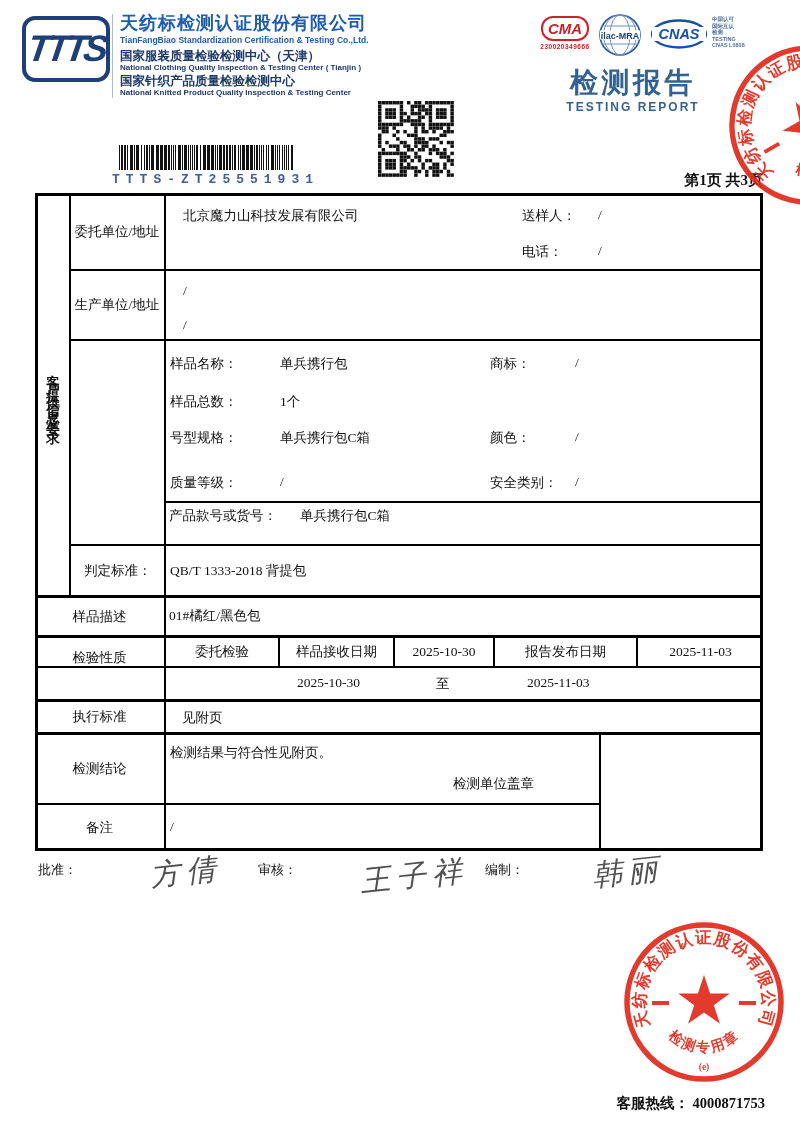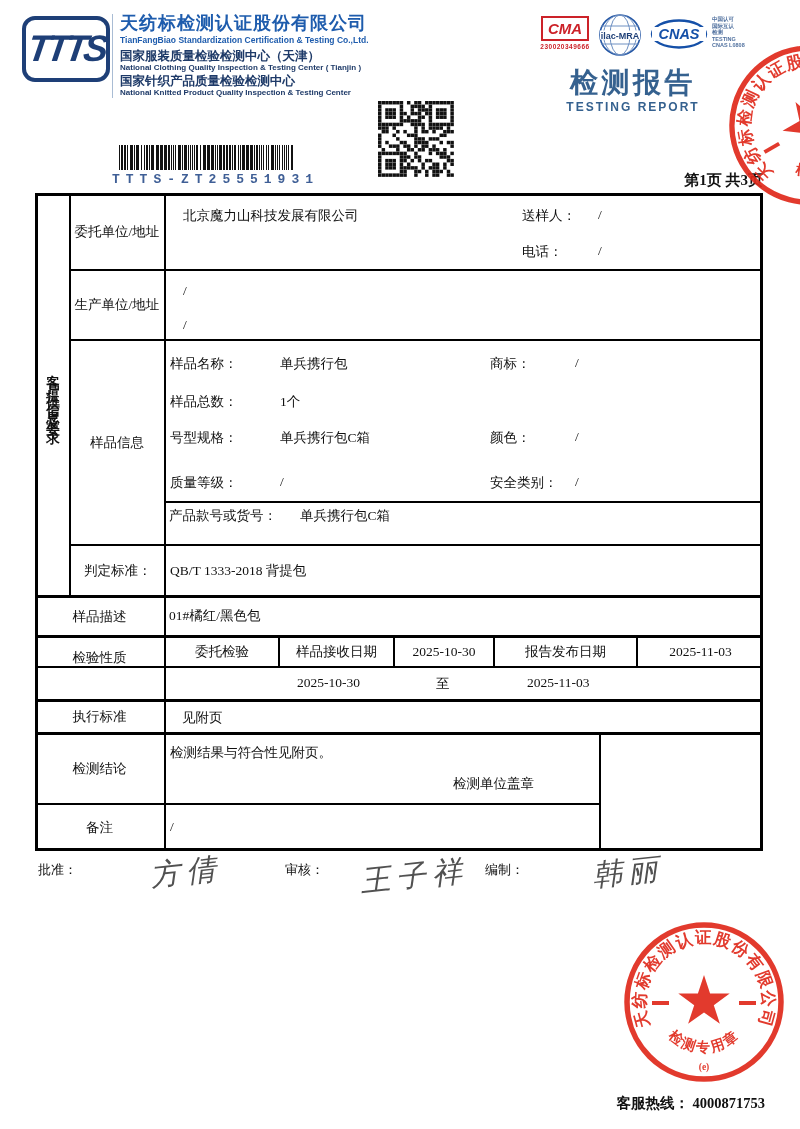--- a/index.html
+++ b/index.html
@@ -15,21 +15,21 @@
     border:4px solid #1e3f77; border-radius:13px; display:flex; align-items:center; justify-content:center; }
   .logo-box span { font-family:"Liberation Sans",sans-serif; font-weight:bold; font-style:italic;
     font-size:37px; color:#1e3f77; letter-spacing:-4px; transform:skewX(-8deg); }
   .hdr-div { position:absolute; left:112px; top:14px; width:1px; height:84px; background:#a9bcd4; }
   .company-cn { position:absolute; left:120px; top:11px; font-size:18px; font-weight:bold; color:#1e5cad; letter-spacing:1px; }
   .company-en { position:absolute; left:120px; top:35px; font-size:8.5px; font-weight:bold; color:#1e5cad; }
   .center-cn { position:absolute; left:120px; font-size:12.5px; font-weight:bold; color:#1e3a68; }
   .center-en { position:absolute; left:120px; font-size:8px; font-weight:bold; color:#1e3a68; }
 
   .cma-box { position:absolute; left:541px; top:16px; width:48px; height:25px; border:2.5px solid #cc2229;
-    border-radius:0; display:flex; align-items:center; justify-content:center; }
+    border-radius:12px; display:flex; align-items:center; justify-content:center; }
   .cma-box span { font-size:15px; font-weight:bold; font-style:italic; color:#cc2229; letter-spacing:0; }
   .cma-num { position:absolute; left:534px; top:43px; width:62px; text-align:center; font-size:6.5px;
     color:#cc2229; letter-spacing:0.5px; font-weight:bold; }
   .cnas-side { position:absolute; left:712px; top:16px; font-size:5.5px; line-height:6.5px; color:#51719f; font-weight:bold; }
 
   .title-cn { position:absolute; left:558px; top:64px; width:150px; text-align:center; font-size:28px;
     font-weight:bold; color:#35618f; letter-spacing:3.5px; white-space:nowrap; }
   .title-en { position:absolute; left:558px; top:100px; width:150px; text-align:center; font-size:12px;
     font-weight:bold; color:#35618f; letter-spacing:2px; }
 
@@ -457,21 +457,20 @@
   <div class="t" style="left:183px; top:207px;">北京魔力山科技发展有限公司</div>
   <div class="t" style="left:522px; top:207px;">送样人：</div>
   <div class="t" style="left:598px; top:207px;">/</div>
   <div class="t" style="left:522px; top:243px;">电话：</div>
   <div class="t" style="left:598px; top:243px;">/</div>
 
   <div class="cell" style="left:70px; top:271px; width:94px; height:68px;">生产单位/地址</div>
   <div class="t" style="left:183px; top:283px;">/</div>
   <div class="t" style="left:183px; top:317px;">/</div>
 
-  <div class="cell" style="left:70px; top:341px; width:94px; height:203px;">样品信息</div>
   <div class="t" style="left:170px; top:355px;">样品名称：</div>
   <div class="t" style="left:280px; top:355px;">单兵携行包</div>
   <div class="t" style="left:490px; top:355px;">商标：</div>
   <div class="t" style="left:575px; top:355px;">/</div>
   <div class="t" style="left:170px; top:393px;">样品总数：</div>
   <div class="t" style="left:280px; top:393px;">1个</div>
   <div class="t" style="left:170px; top:429px;">号型规格：</div>
   <div class="t" style="left:280px; top:429px;">单兵携行包C箱</div>
   <div class="t" style="left:490px; top:429px;">颜色：</div>
   <div class="t" style="left:575px; top:429px;">/</div>
@@ -504,21 +503,21 @@
 
   <div class="cell" style="left:35px; top:735px; width:129px; height:68px;">检测结论</div>
   <div class="t" style="left:170px; top:744px;">检测结果与符合性见附页。</div>
   <div class="t" style="left:453px; top:775px;">检测单位盖章</div>
 
   <div class="cell" style="left:35px; top:805px; width:129px; height:46px;">备注</div>
   <div class="t" style="left:170px; top:819px;">/</div>
 
   <div class="sig-label" style="left:38px; top:861px;">批准：</div>
   <div class="sig-name" style="left:150px; top:852px;">方倩</div>
-  <div class="sig-label" style="left:258px; top:861px;margin-left:27px;">审核：</div>
+  <div class="sig-label" style="left:258px; top:861px;">审核：</div>
   <div class="sig-name" style="left:360px; top:856px;">王子祥</div>
   <div class="sig-label" style="left:485px; top:861px;">编制：</div>
   <div class="sig-name" style="left:592px; top:852px;">韩丽</div>
 
   <div class="stamp-wrap" style="left:599px; top:897px;">
     <svg class="stamp" width="210" height="210" viewBox="-105 -105 210 210">
       <defs>
         <path id="arcA1" d="M -51.1 29.5 A 59 59 0 1 1 51.1 29.5" fill="none"></path>
         <path id="arcA2" d="M -38.3 32.1 A 50 50 0 0 0 38.3 32.1" fill="none"></path>
       </defs>

